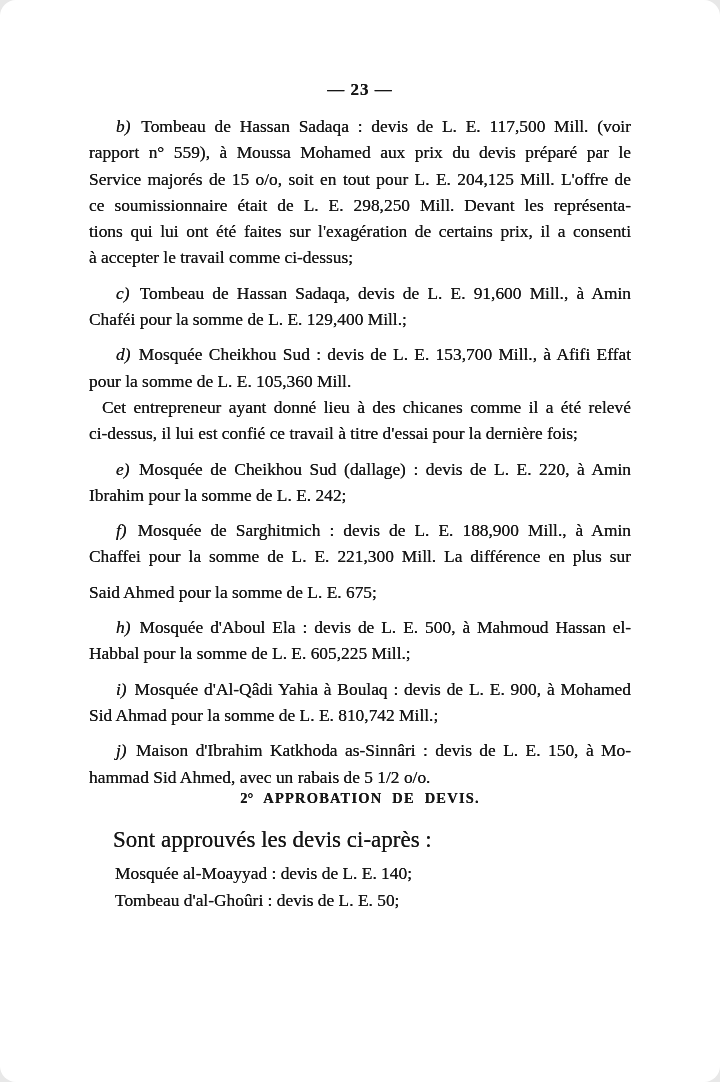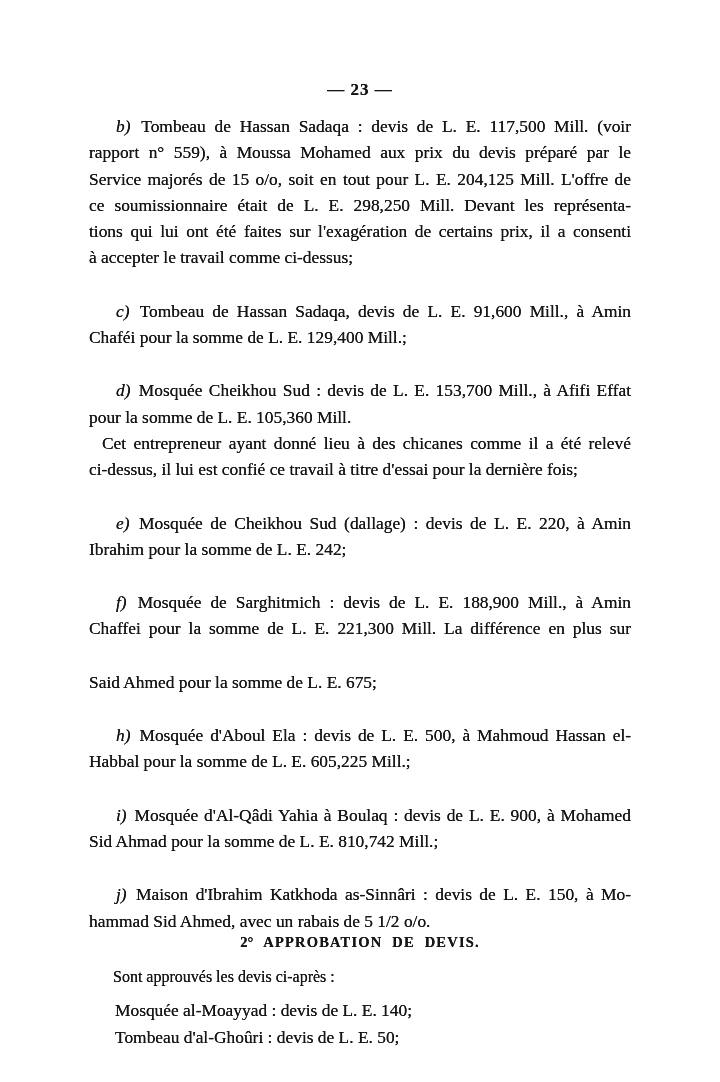--- a/index.html
+++ b/index.html
@@ -8,20 +8,21 @@
     background: #e8e8e8;
   }
   .page {
     position: relative;
     width: 720px;
     height: 1082px;
     background: #ffffff;
     overflow: hidden;
     font-family: "Liberation Serif", "DejaVu Serif", serif;
     color: #161616;
+    border-radius: 16px;
   }
   .text-block {
     position: absolute;
     left: 89px;
     top: 0;
     width: 542px;
   }
   .running-head {
     margin-top: 80px;
     margin-bottom: 13px;
@@ -30,21 +31,21 @@
     font-weight: bold;
     letter-spacing: 1px;
     text-shadow: 0 0 0.5px rgba(0,0,0,0.85);
   }
   .body-text {
     font-size: 17.4px;
     line-height: 26.3px;
     text-shadow: 0 0 0.6px rgba(0,0,0,0.9);
   }
   .para { margin: 0; }
-  .para.gap { margin-top: 27px; }
+  .para.gap { margin-top: 9px; }
   .line {
     text-align: justify;
     text-align-last: justify;
     white-space: normal;
   }
   .line.last { text-align-last: left; }
   .line.first.indent-lg { text-indent: 27px; }
   .line.first.indent-sm { text-indent: 13px; }
   .marker {
     font-style: italic;
@@ -56,23 +57,23 @@
     font-weight: bold;
     letter-spacing: 1.2px;
     word-spacing: 5px;
     text-shadow: 0 0 0.5px rgba(0,0,0,0.85);
   }
   .section-heading .heading-number {
     letter-spacing: 0;
     margin-right: 10px;
   }
   .approbation-intro {
-    margin-top: 13px;
+    margin-top: 20px;
     margin-left: 24px;
-    font-size: 16px;
+    font-size: 23px;
     line-height: 26.3px;
     text-shadow: 0 0 0.6px rgba(0,0,0,0.9);
   }
   .approbation-list {
     margin-top: 7px;
     margin-left: 26px;
     font-size: 17.4px;
     line-height: 26.8px;
     text-shadow: 0 0 0.6px rgba(0,0,0,0.9);
   }

